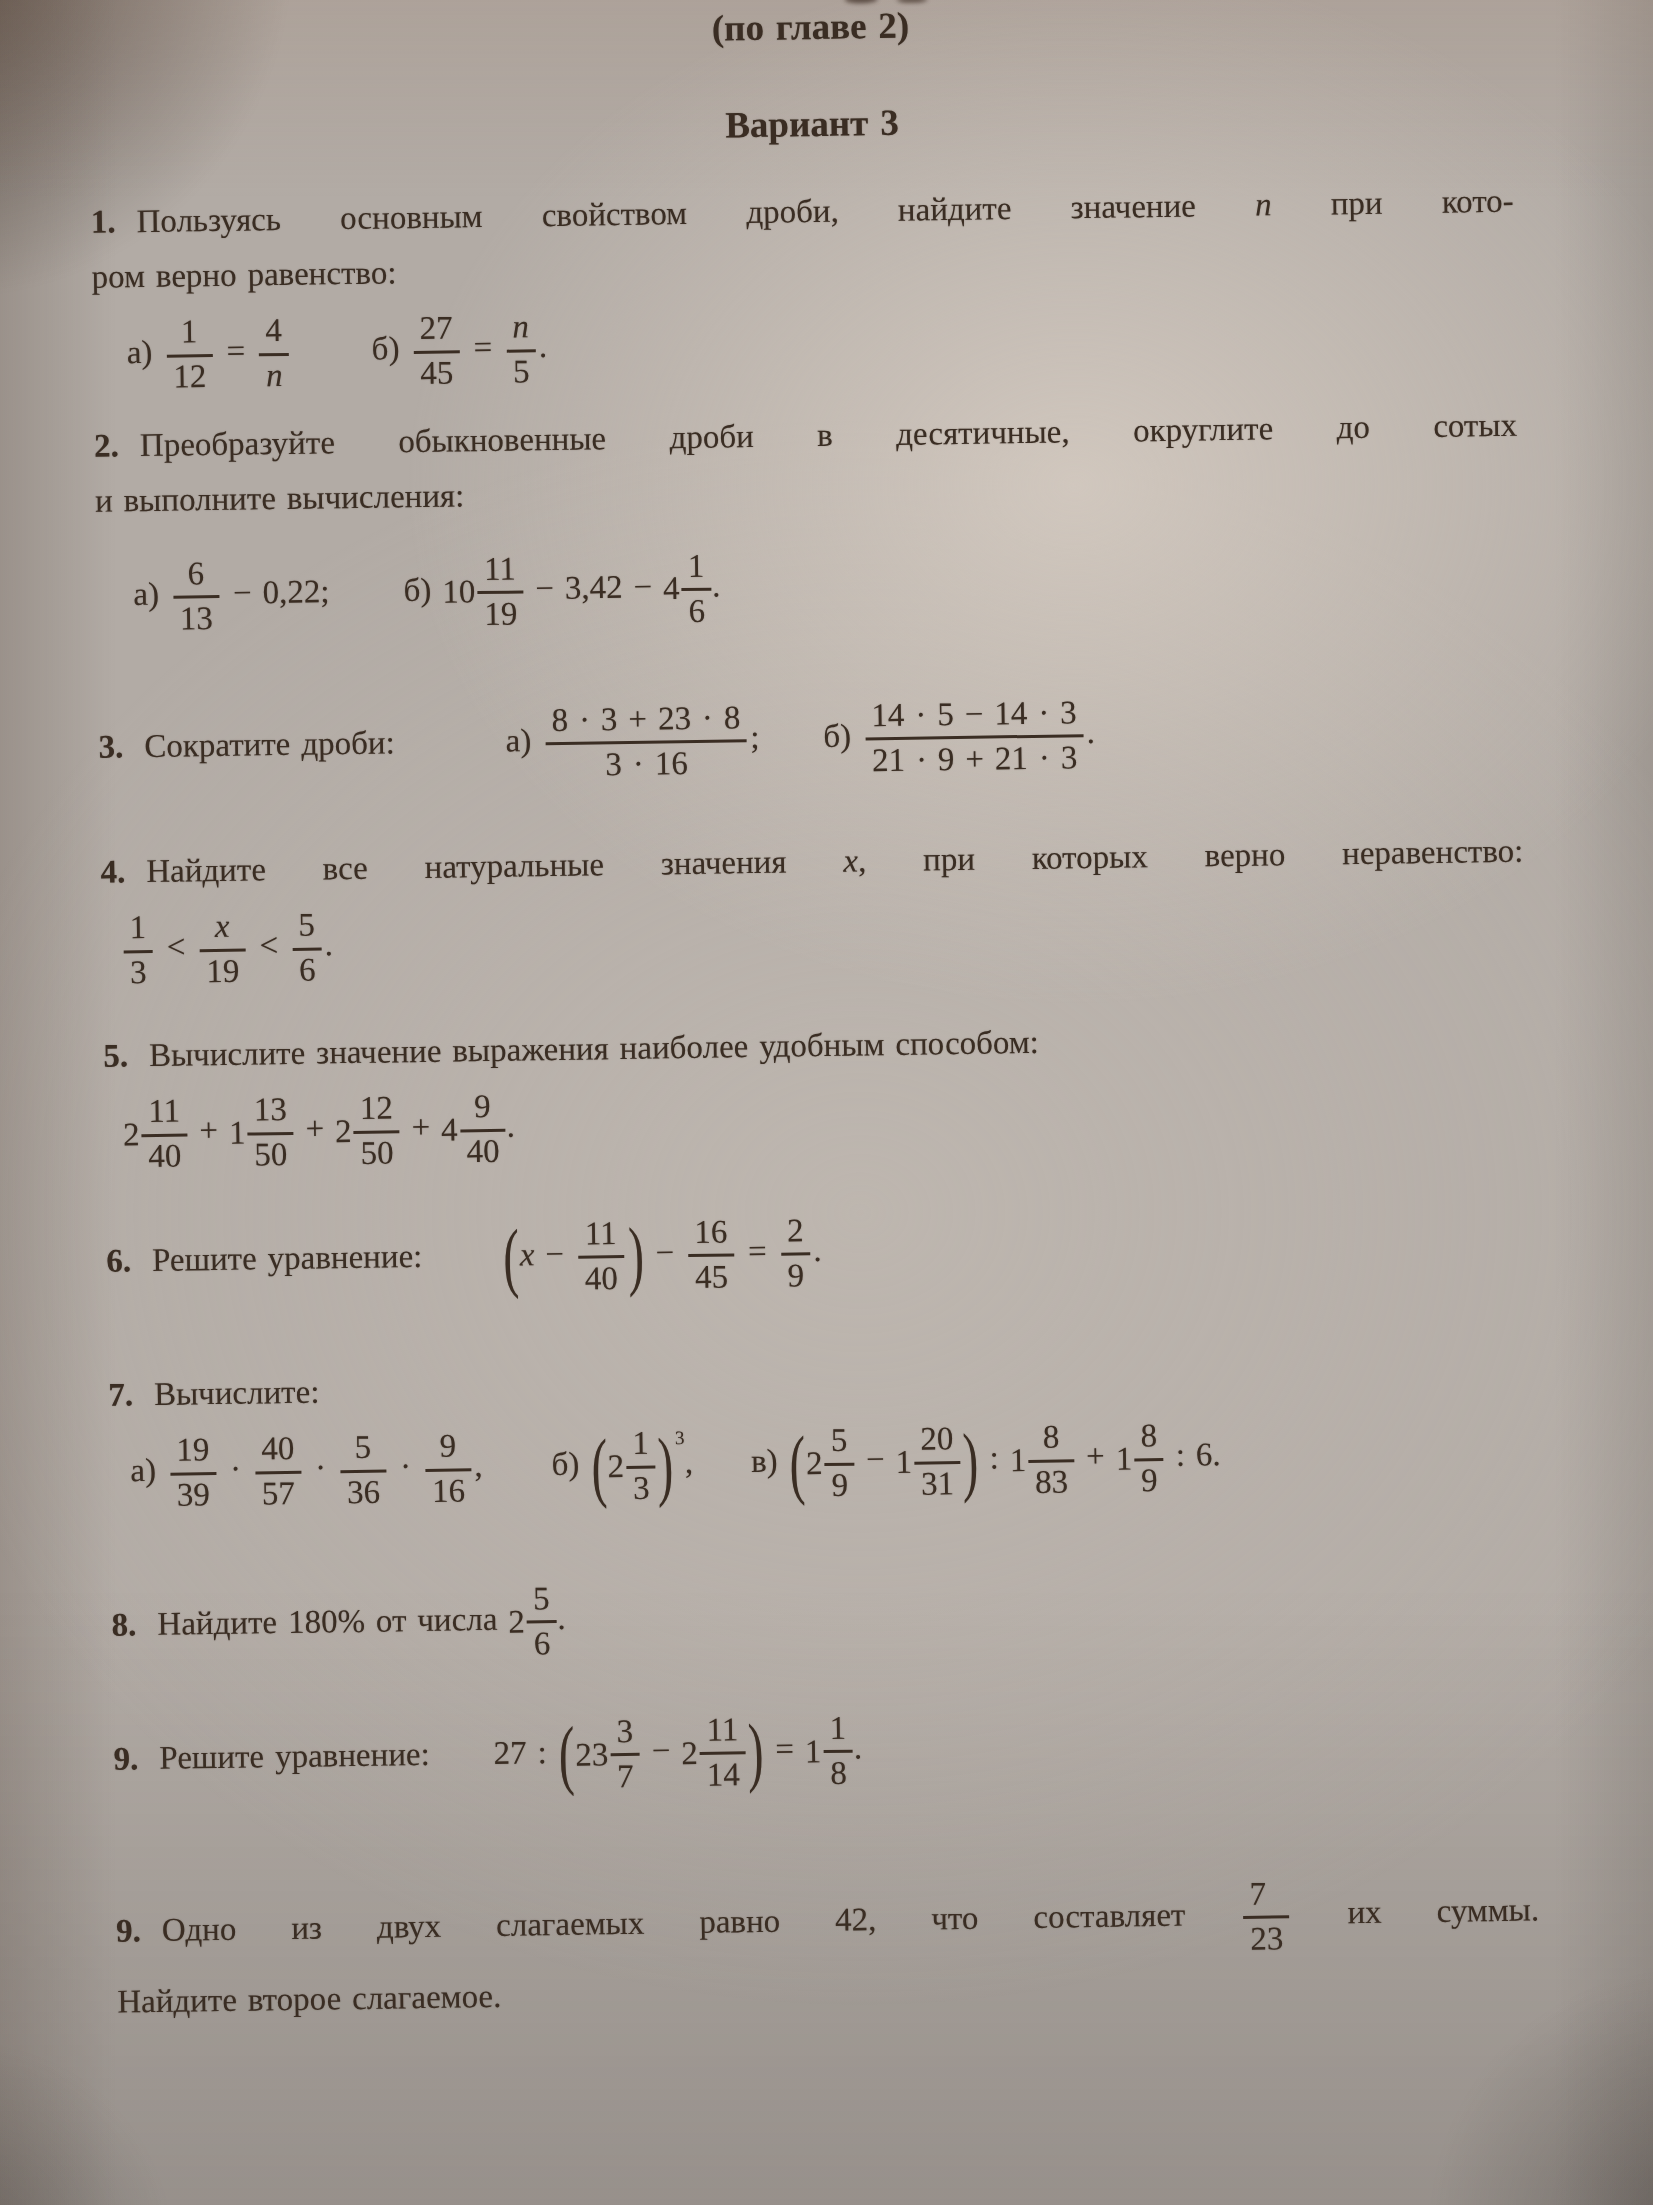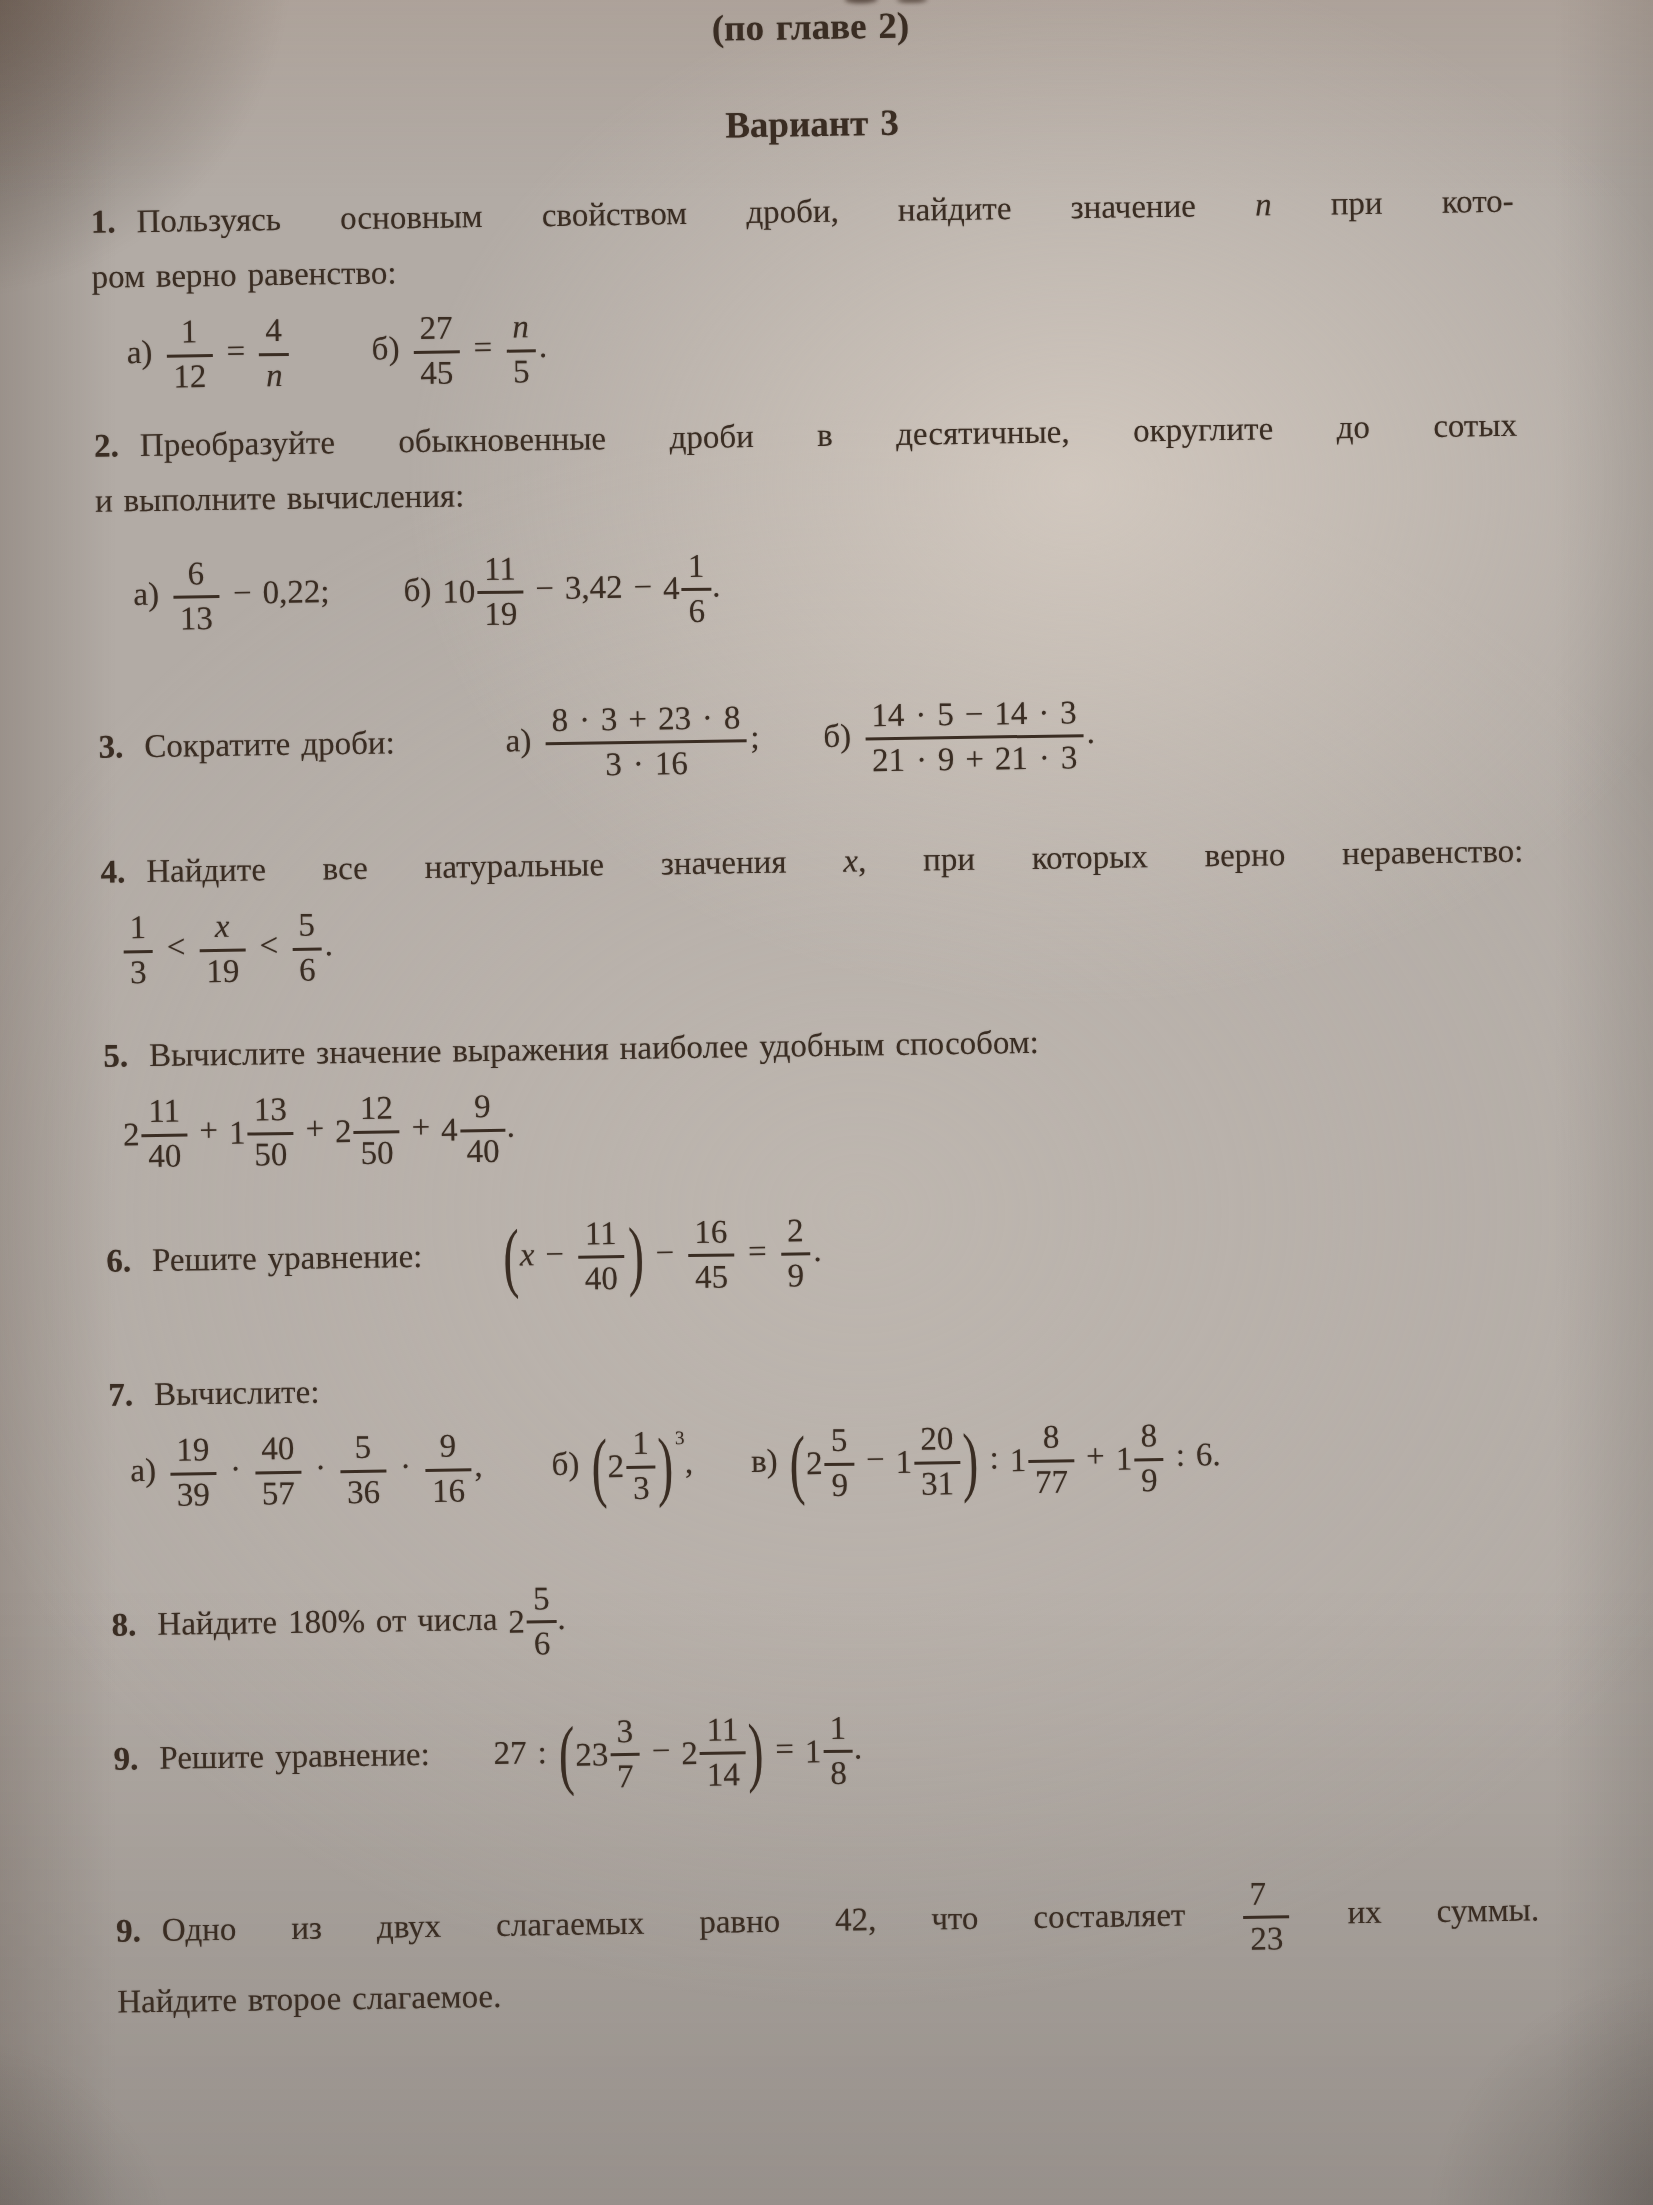--- a/index.html
+++ b/index.html
@@ -197,21 +197,21 @@
           </span> − <span class="mx">
             <span class="wh">1</span>
             <span class="fr">
               <span class="n">20</span>
               <span class="d">31</span>
             </span>
           </span><span class="bp">)</span> : <span class="mx">
             <span class="wh">1</span>
             <span class="fr">
               <span class="n">8</span>
-              <span class="d">77</span>
+              <span class="d">83</span>
             </span>
           </span> + <span class="mx">
             <span class="wh">1</span>
             <span class="fr">
               <span class="n">8</span>
               <span class="d">9</span>
             </span>
           </span> : 6.</div>
       </div>
       <div class="problem">

